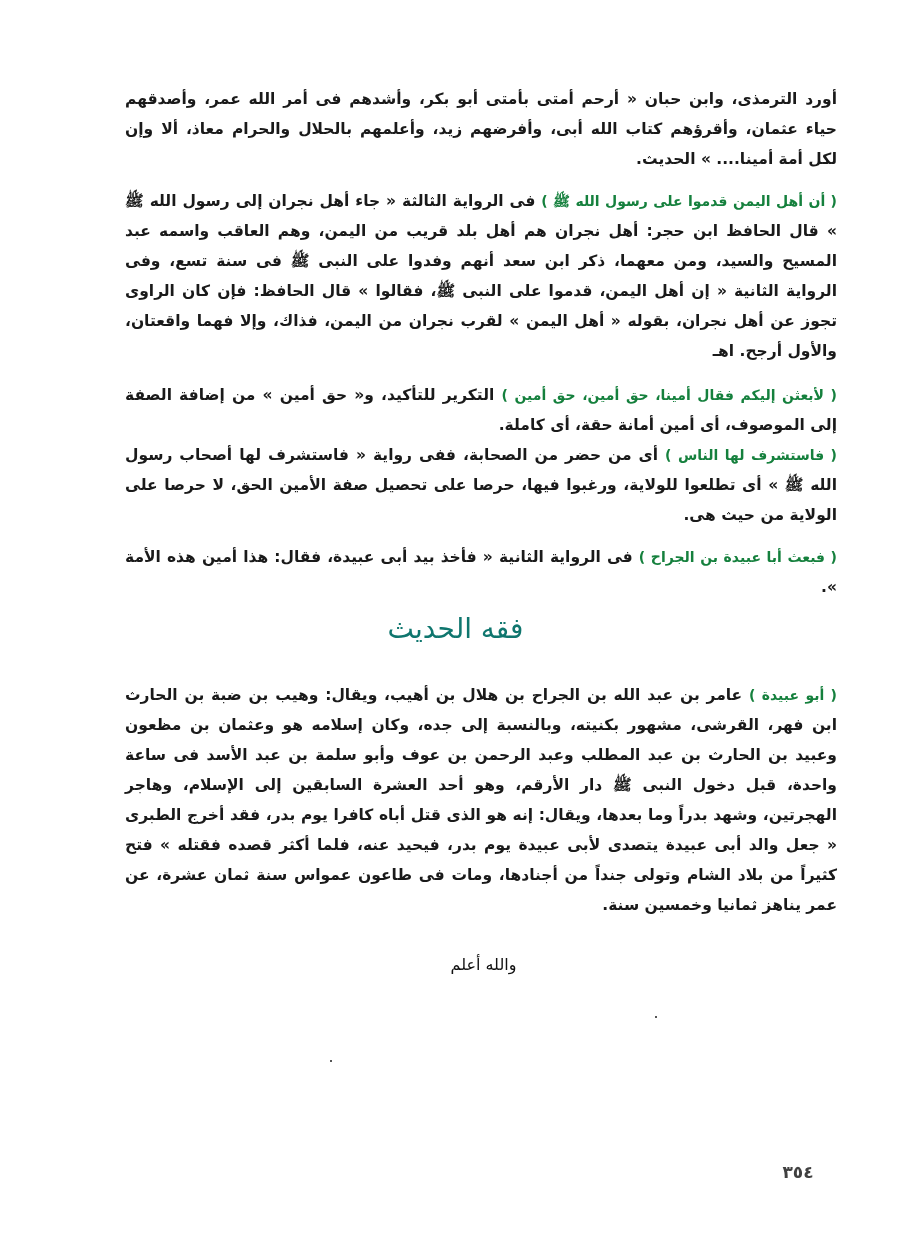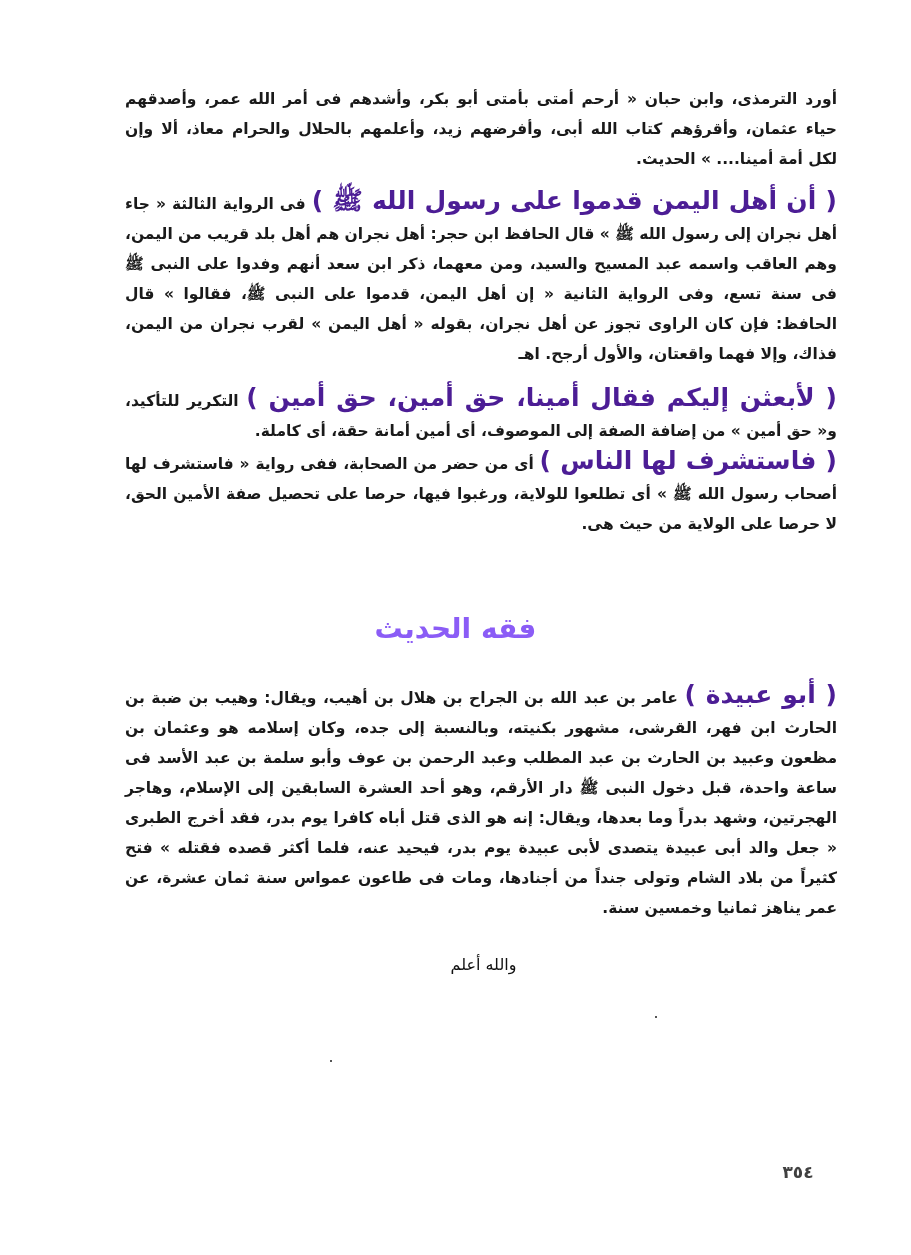--- a/index.html
+++ b/index.html
@@ -5,24 +5,24 @@
   html, body { margin: 0; padding: 0; background: #ffffff; }
   body { width: 911px; height: 1255px; position: relative; overflow: hidden; color: #111; }
   .page { position: absolute; left: 0; top: 0; width: 898px; height: 1255px; background: #fff; }
   .text-block {
     position: absolute; left: 125px; width: 712px;
     direction: rtl; text-align: justify; text-align-last: right;
     font-family: "DejaVu Sans", sans-serif; font-size: 15.5px; line-height: 30px;
     font-weight: bold; color: #1a1a1a;
   }
   .para { margin: 0; }
-  .lead { font-size: 25px; font-weight: bold; color: #4c1d95; }
+  .lead { font-size: 14px; font-weight: bold; color: #15803d; }
   .heading {
     position: absolute; left: 0; width: 911px; top: 612px; text-align: center;
-    direction: rtl; font-family: "DejaVu Sans", sans-serif; font-size: 28px; font-weight: bold; color: #8b5cf6;
+    direction: rtl; font-family: "DejaVu Sans", sans-serif; font-size: 28px; font-weight: normal; color: #0f766e;
   }
   .closing {
     position: absolute; left: 0; width: 911px; top: 955px; text-align: center;
     direction: rtl; font-family: "DejaVu Sans", sans-serif; font-size: 16px; color: #111; padding-left: 28px;
   }
   .page-number {
     position: absolute; left: 776px; top: 1162px; width: 44px; text-align: center;
     font-family: "DejaVu Sans", sans-serif; font-size: 17px; font-weight: bold; color: #404040;
   }
   .speck { position: absolute; width: 2px; height: 2px; background: #555; }
@@ -38,20 +38,23 @@
     </p>
     <p class="para" style="margin-top:12px;">
       <span class="lead">( أن أهل اليمن قدموا على رسول الله ﷺ )</span><span> فى الرواية الثالثة « جاء أهل نجران إلى رسول الله ﷺ » قال الحافظ ابن حجر: أهل نجران هم أهل بلد قريب من اليمن، وهم العاقب واسمه عبد المسيح والسيد، ومن معهما، ذكر ابن سعد أنهم وفدوا على النبى ﷺ فى سنة تسع، وفى الرواية الثانية « إن أهل اليمن، قدموا على النبى ﷺ، فقالوا » قال الحافظ: فإن كان الراوى تجوز عن أهل نجران، بقوله « أهل اليمن » لقرب نجران من اليمن، فذاك، وإلا فهما واقعتان، والأول أرجح. اهـ</span>
     </p>
     <p class="para" style="margin-top:14px;">
       <span class="lead">( لأبعثن إليكم فقال أمينا، حق أمين، حق أمين )</span><span> التكرير للتأكيد، و« حق أمين » من إضافة الصفة إلى الموصوف، أى أمين أمانة حقة، أى كاملة.</span>
     </p>
     <p class="para" style="">
       <span class="lead">( فاستشرف لها الناس )</span><span> أى من حضر من الصحابة، ففى رواية « فاستشرف لها أصحاب رسول الله ﷺ » أى تطلعوا للولاية، ورغبوا فيها، حرصا على تحصيل صفة الأمين الحق، لا حرصا على الولاية من حيث هى.</span>
     </p>
+    <p class="para" style="margin-top:12px;">
+      <span class="lead">( فبعث أبا عبيدة بن الجراح )</span><span> فى الرواية الثانية « فأخذ بيد أبى عبيدة، فقال: هذا أمين هذه الأمة ».</span>
+    </p>
   </div>
 
   <div class="heading">فقه الحديث</div>
 
   <div class="text-block" style="top:680px;">
     <p class="para">
       <span class="lead">( أبو عبيدة )</span><span> عامر بن عبد الله بن الجراح بن هلال بن أهيب، ويقال: وهيب بن ضبة بن الحارث ابن فهر، القرشى، مشهور بكنيته، وبالنسبة إلى جده، وكان إسلامه هو وعثمان بن مظعون وعبيد بن الحارث بن عبد المطلب وعبد الرحمن بن عوف وأبو سلمة بن عبد الأسد فى ساعة واحدة، قبل دخول النبى ﷺ دار الأرقم، وهو أحد العشرة السابقين إلى الإسلام، وهاجر الهجرتين، وشهد بدراً وما بعدها، ويقال: إنه هو الذى قتل أباه كافرا يوم بدر، فقد أخرج الطبرى « جعل والد أبى عبيدة يتصدى لأبى عبيدة يوم بدر، فيحيد عنه، فلما أكثر قصده فقتله » فتح كثيراً من بلاد الشام وتولى جنداً من أجنادها، ومات فى طاعون عمواس سنة ثمان عشرة، عن عمر يناهز ثمانيا وخمسين سنة.</span>
     </p>
   </div>
 

